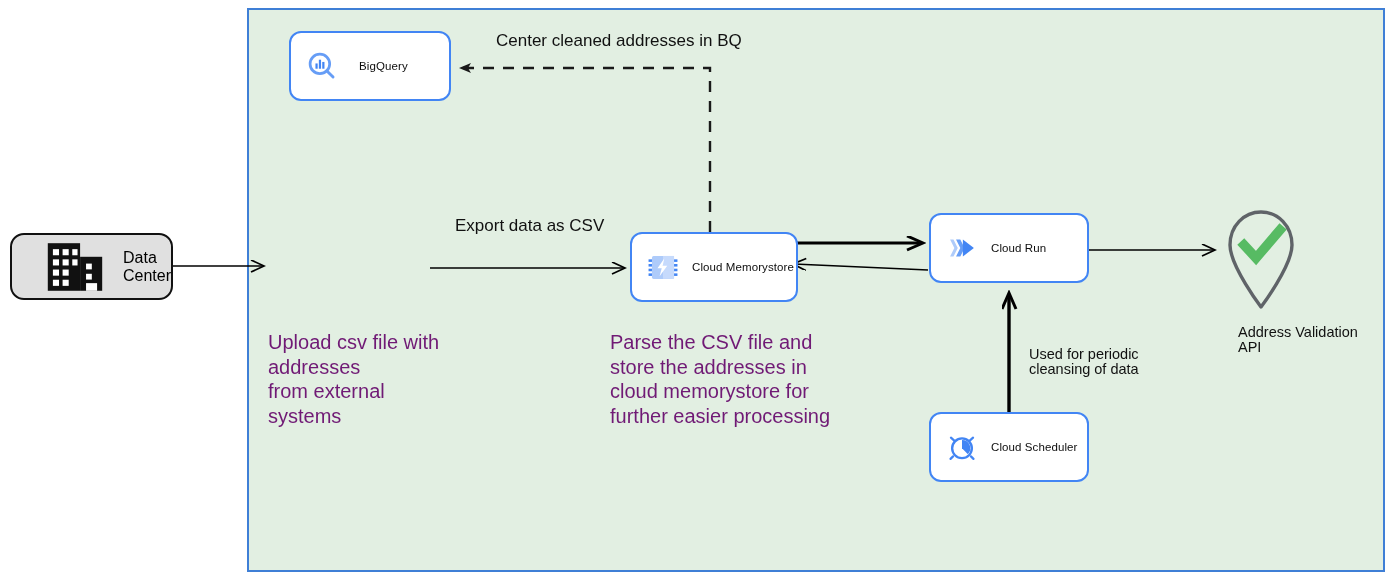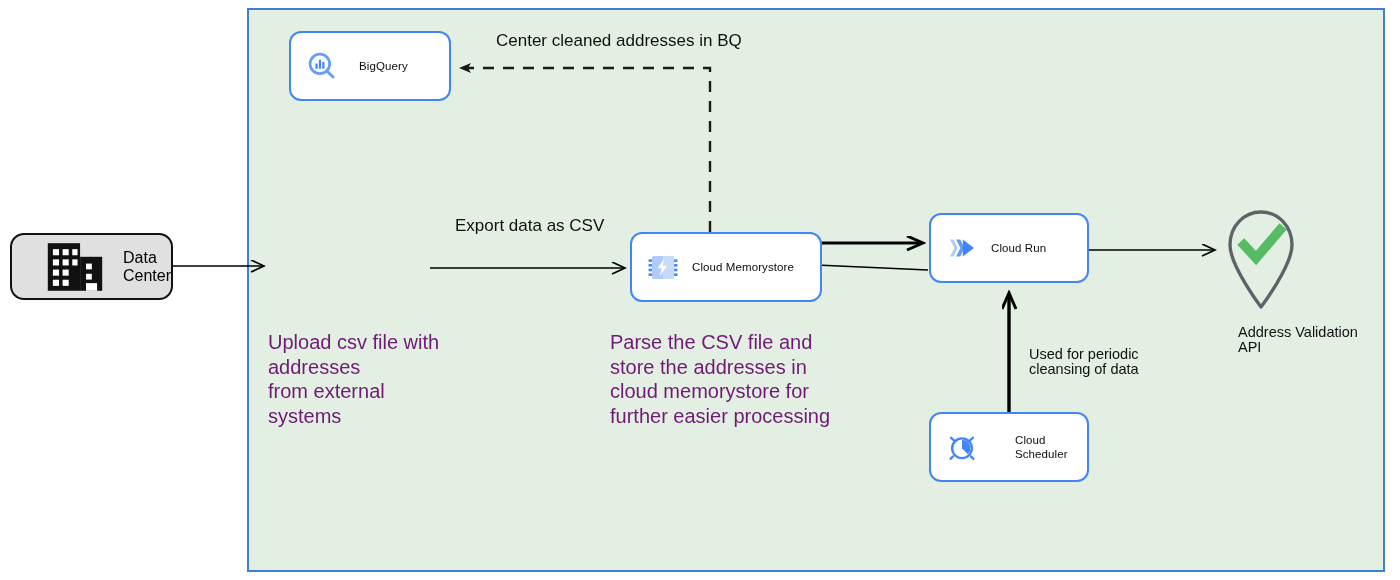--- a/index.html
+++ b/index.html
@@ -181,21 +181,21 @@
       <g fill="#4285f4">
         <rect x="12.3" y="17" width="2.6" height="6.2"></rect>
         <rect x="16.3" y="12.6" width="2.6" height="10.6"></rect>
         <rect x="20.3" y="15.2" width="2.6" height="8"></rect>
       </g>
     </svg>
     <span class="node-label">BigQuery</span>
   </div>
 
 
-  <div class="abs node" style="left:630px; top:232px; width:192px; height:70px;">
+  <div class="abs node" style="left:630px; top:232px; width:168px; height:70px;">
     <svg class="node-icon" viewBox="0 0 40 40">
       <g fill="#4285f4">
         <rect x="3" y="11" width="4.2" height="3"></rect>
         <rect x="3" y="16.5" width="4.2" height="3"></rect>
         <rect x="3" y="22" width="4.2" height="3"></rect>
         <rect x="3" y="27.5" width="4.2" height="3"></rect>
         <rect x="32.8" y="11" width="4.2" height="3"></rect>
         <rect x="32.8" y="16.5" width="4.2" height="3"></rect>
         <rect x="32.8" y="22" width="4.2" height="3"></rect>
         <rect x="32.8" y="27.5" width="4.2" height="3"></rect>
@@ -210,21 +210,21 @@
 
   <div class="abs node" style="left:929px; top:213px; width:160px; height:70px;">
     <svg class="node-icon" viewBox="0 0 40 40">
       <path d="M6,10 L11,20 L6,30 L10,30 L15,20 L10,10 Z" fill="#aecbfa"></path>
       <path d="M13,10 L18,20 L13,30 L18,30 L23,20 L18,10 Z" fill="#669df6"></path>
       <path d="M21,10 L34,20 L21,30 Z" fill="#4285f4"></path>
     </svg>
     <span class="node-label">Cloud Run</span>
   </div>
 
-  <div class="abs node" style="left:929px; top:412px; width:160px; height:70px;gap:24px;">
+  <div class="abs node" style="left:929px; top:412px; width:160px; height:70px;">
     <svg class="node-icon" viewBox="0 0 40 40">
       <g stroke="#4285f4" stroke-width="2.6" fill="none" stroke-linecap="round">
         <line x1="7" y1="9" x2="11.5" y2="13"></line>
         <line x1="33" y1="9" x2="28.5" y2="13"></line>
         <line x1="9.5" y1="31" x2="6.5" y2="34"></line>
         <line x1="30.5" y1="31" x2="33.5" y2="34"></line>
       </g>
       <circle cx="20" cy="21.5" r="11.6" fill="none" stroke="#4285f4" stroke-width="2.8"></circle>
       <path d="M20,21.5 L20,11.8 A9.7,9.7 0 0,1 26.9,28.4 Z" fill="#4285f4"></path>
     </svg>

